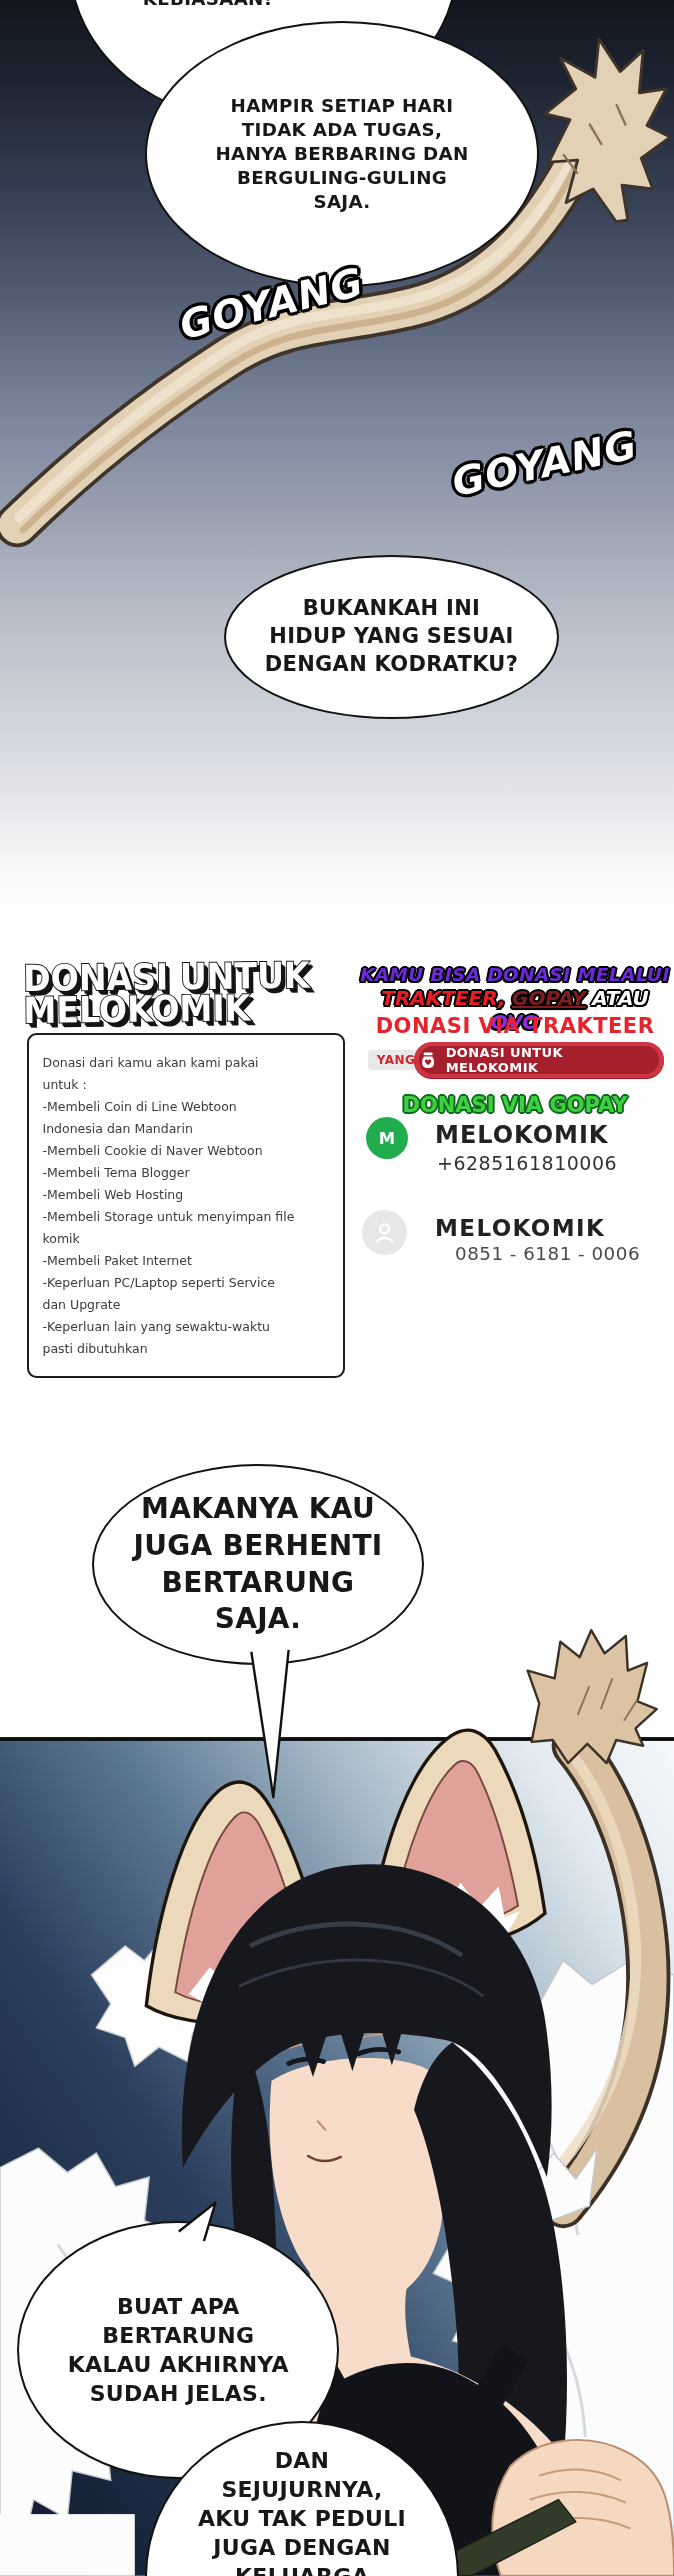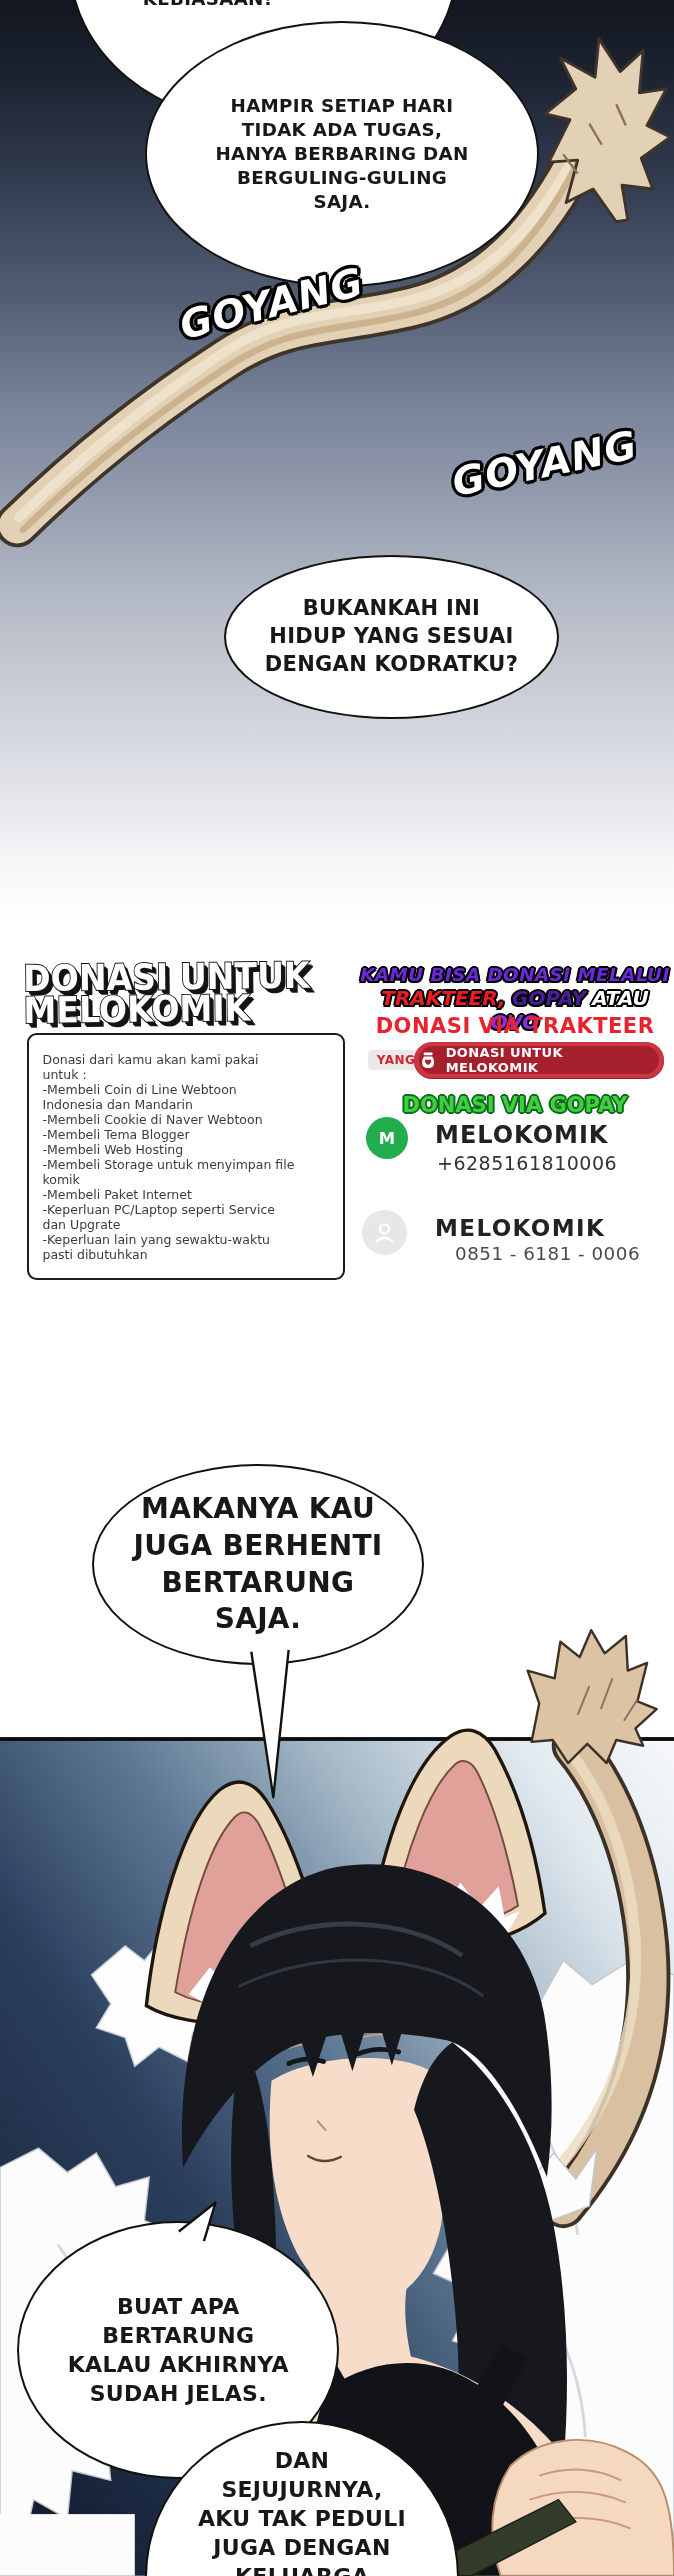--- a/index.html
+++ b/index.html
@@ -37,32 +37,32 @@
     font-size:36px;font-weight:bold;line-height:32px;color:#fff;letter-spacing:0;
     -webkit-text-stroke:1.9px #141414;paint-order:stroke fill;
     text-shadow:2.9px 2.9px 0 #141414,3.9px 3.9px 0 #141414,4.8px 4.8px 0 #141414;
     transform:scaleX(.92) rotate(-.6deg);transform-origin:left top;white-space:pre-line;
   }
   .don-box{
     position:absolute;left:27px;top:1033px;width:289px;z-index:3;
     border:2.4px solid #1c1c1c;border-radius:9.6px;padding:17.3px 11.6px 15.4px 13.5px;
     background:#fff;
   }
-  .don-box-text{font-size:12.5px;line-height:15px;color:#3c3c3c;white-space:pre-line;}
+  .don-box-text{font-size:12.5px;line-height:22px;color:#3c3c3c;white-space:pre-line;}
   .outline-txt{
     color:#6d28d9;font-weight:900;font-style:italic;
     text-shadow:2.1px 0 #000,-2.1px 0 #000,0 2.1px #000,0 -2.1px #000,
       1.5px 1.5px #000,-1.5px -1.5px #000,1.5px -1.5px #000,-1.5px 1.5px #000;
   }
   .kamu-line{position:absolute;left:355px;top:964px;width:320px;text-align:center;font-size:18.3px;letter-spacing:0.5px;z-index:3;}
   .channel-line{position:absolute;left:355px;top:986px;width:320px;text-align:center;font-size:20px;z-index:3;}
   .channel-line span{font-weight:900;font-style:italic;
     text-shadow:2.1px 0 #000,-2.1px 0 #000,0 2.1px #000,0 -2.1px #000,
       1.5px 1.5px #000,-1.5px -1.5px #000,1.5px -1.5px #000,-1.5px 1.5px #000;}
-  .w-trakteer{color:#ef1b23;} .w-gopay{color:#4c1d95;} .w-atau{color:#fff;} .w-ovo{color:#8d2ce2;}
+  .w-trakteer{color:#ef1b23;} .w-gopay{color:#7f1d1d;text-decoration:underline;} .w-atau{color:#fff;} .w-ovo{color:#8d2ce2;}
   .via-trakteer{position:absolute;left:355px;top:1014px;width:320px;text-align:center;
     font-size:21px;font-weight:900;color:#e8232d;letter-spacing:0.5px;z-index:3;}
   .info-badge{
     position:absolute;left:368px;top:1050px;z-index:3;background:#e9e9e9;color:#d2252c;
     font-size:12px;font-weight:bold;padding:2.9px 8.7px;border-radius:3.9px;letter-spacing:0.5px;
   }
   .donate-btn{
     position:absolute;left:414px;top:1042px;width:250px;height:36px;z-index:3;
     background:#cd3640;border-radius:18.3px;box-shadow:0 1px 0 #9c1b26;
   }

